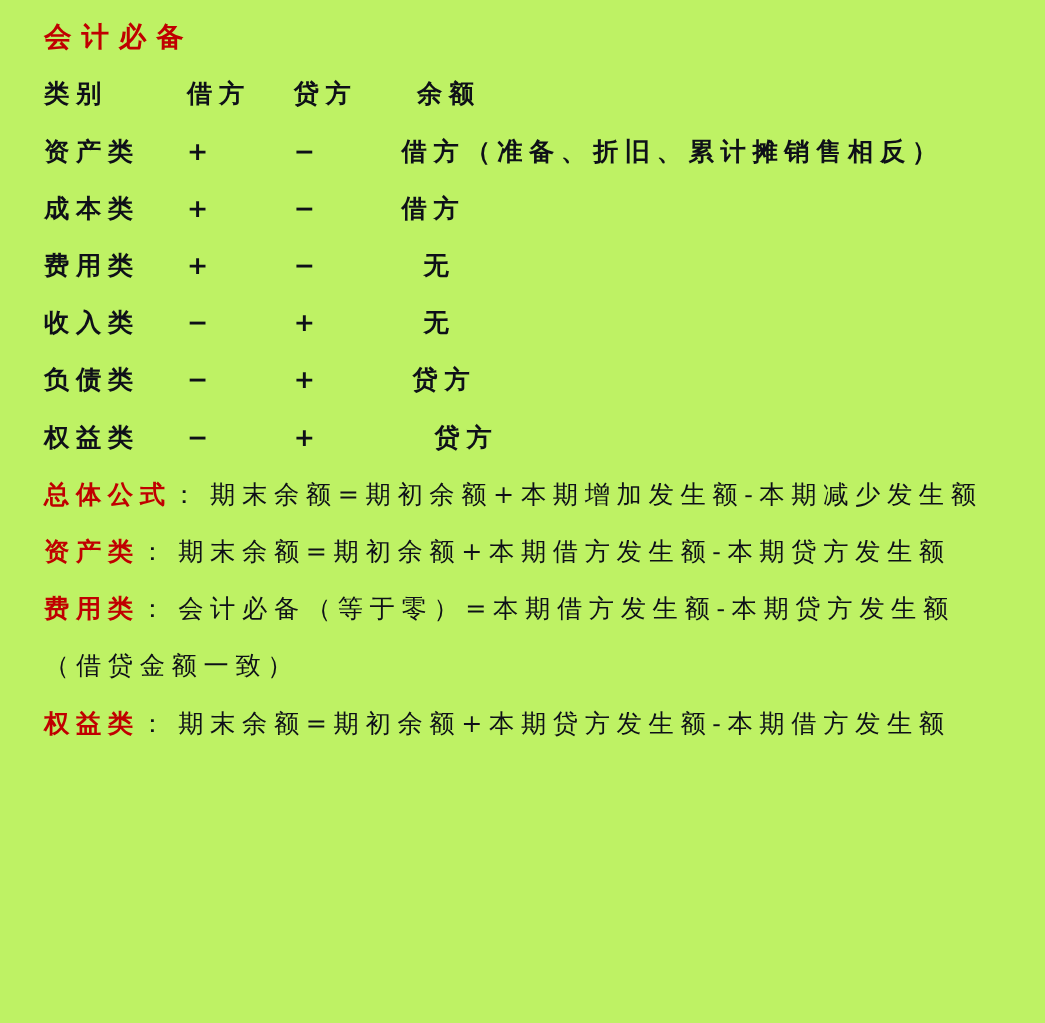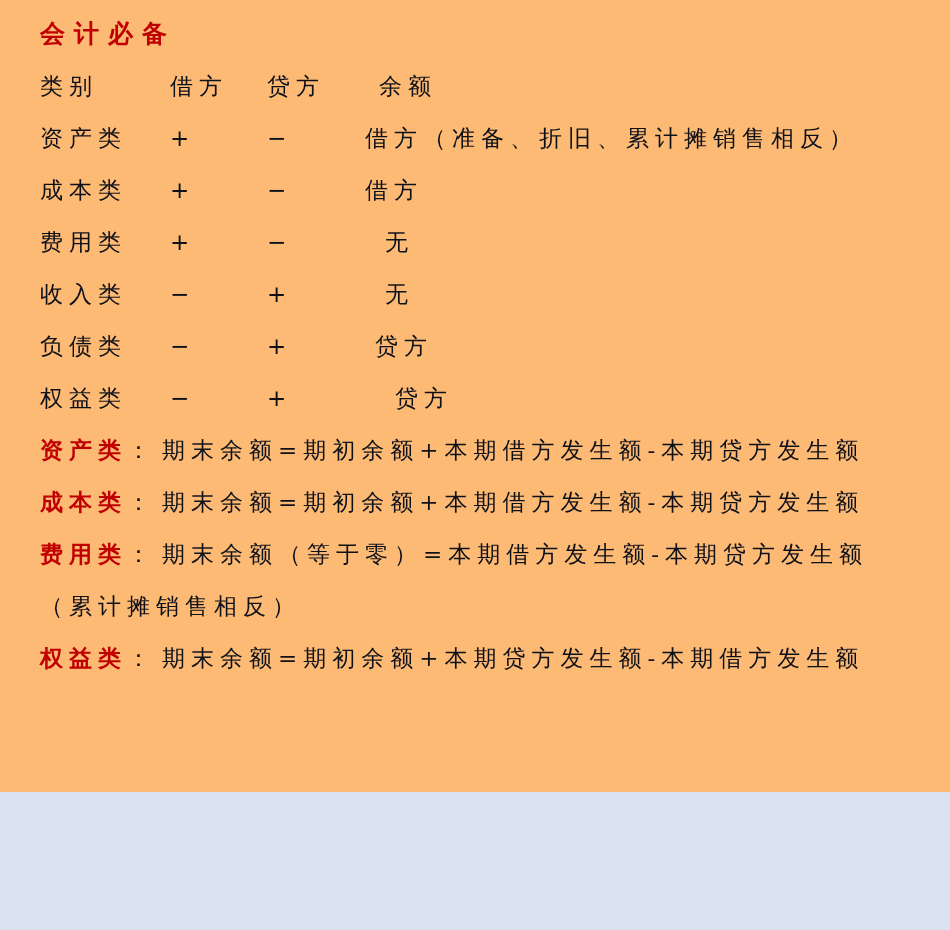--- a/index.html
+++ b/index.html
@@ -1,22 +1,22 @@
 <!DOCTYPE html>
 <html><head>
 <meta charset="utf-8">
 <style>
   html,body{margin:0;padding:0;}
   body{background:#d9e3ef;}
   .page{
     position:relative;
-    width:950px;height:792px;
+    width:950px;height:930px;
     box-sizing:border-box;
     padding:8px 20px 0 40px;
-    background:#fdba74;
+    background:#bef264;
     overflow:hidden;
     font-family:"DejaVu Serif","Liberation Serif",serif;
     font-size:23px;
     color:#0e1018;
     letter-spacing:6px;
   }
   .title{
     margin:0;
     font-size:25px;
     font-weight:bold;
@@ -27,21 +27,21 @@
   table.acct{
     border-collapse:collapse;
     table-layout:fixed;
     width:880px;
   }
   table.acct col.c-cat{width:130px;}
   table.acct col.c-debit{width:97px;}
   table.acct col.c-credit{width:98px;}
   table.acct th,table.acct td{
     padding:0;
-    font-weight:normal;
+    font-weight:bold;
     text-align:left;
     height:52px;
     line-height:52px;
     font-size:23px;
     white-space:nowrap;
     overflow:visible;
   }
   table.acct th.balance{padding-left:14px;}
   td.sign{padding-left:28px;font-weight:bold;font-family:"DejaVu Sans","Liberation Sans",sans-serif;font-size:21px;}
   tr.r3 td.balance, tr.r4 td.balance{padding-left:20px;}
@@ -119,24 +119,24 @@
       <tr class="r6">
         <td>权益类</td>
         <td class="sign">−</td>
         <td class="sign">+</td>
         <td class="balance">贷方</td>
       </tr>
     </tbody>
   </table>
 
 
+  <p class="formula"><span class="label">总体公式</span><span class="sep">：</span><span class="text">期末余额=期初余额+本期增加发生额-本期减少发生额</span></p>
 
   <p class="formula"><span class="label">资产类</span><span class="sep">：</span><span class="text">期末余额=期初余额+本期借方发生额-本期贷方发生额</span></p>
 
-  <p class="formula"><span class="label">成本类</span><span class="sep">：</span><span class="text">期末余额=期初余额+本期借方发生额-本期贷方发生额</span></p>
 
-  <p class="formula"><span class="label">费用类</span><span class="sep">：</span><span class="text">期末余额（等于零）=本期借方发生额-本期贷方发生额（累计摊销售相反）</span></p>
+  <p class="formula"><span class="label">费用类</span><span class="sep">：</span><span class="text">会计必备（等于零）=本期借方发生额-本期贷方发生额（借贷金额一致）</span></p>
 
 
 
   <p class="formula"><span class="label">权益类</span><span class="sep">：</span><span class="text">期末余额=期初余额+本期贷方发生额-本期借方发生额</span></p>
 
 </div>
 
 </body></html>

